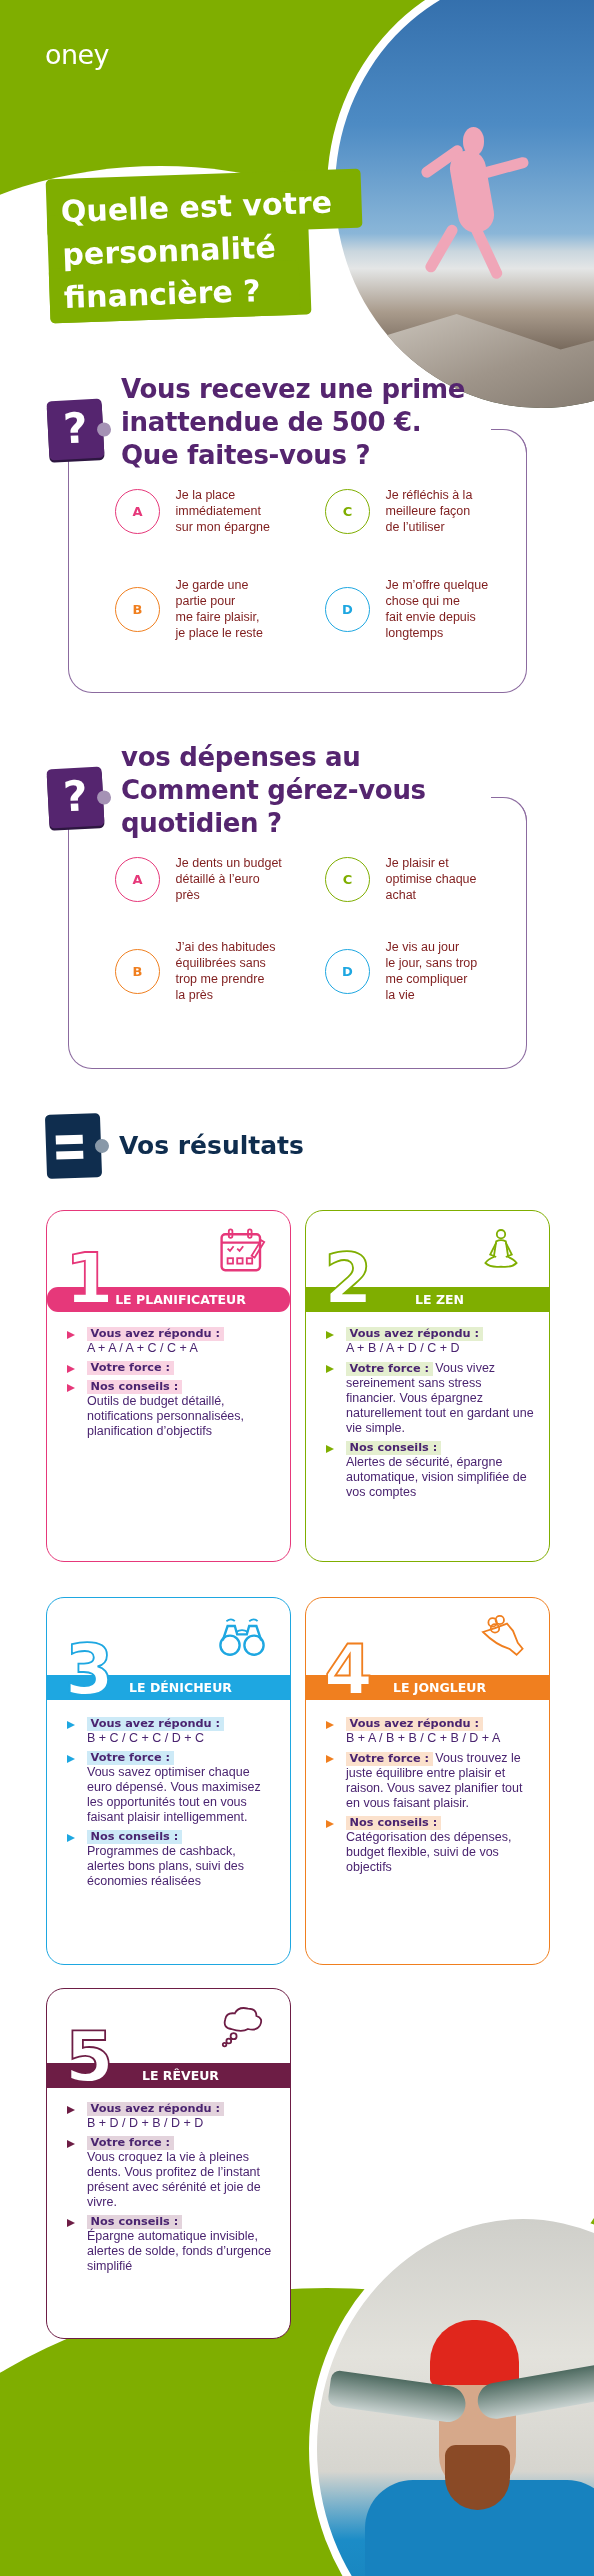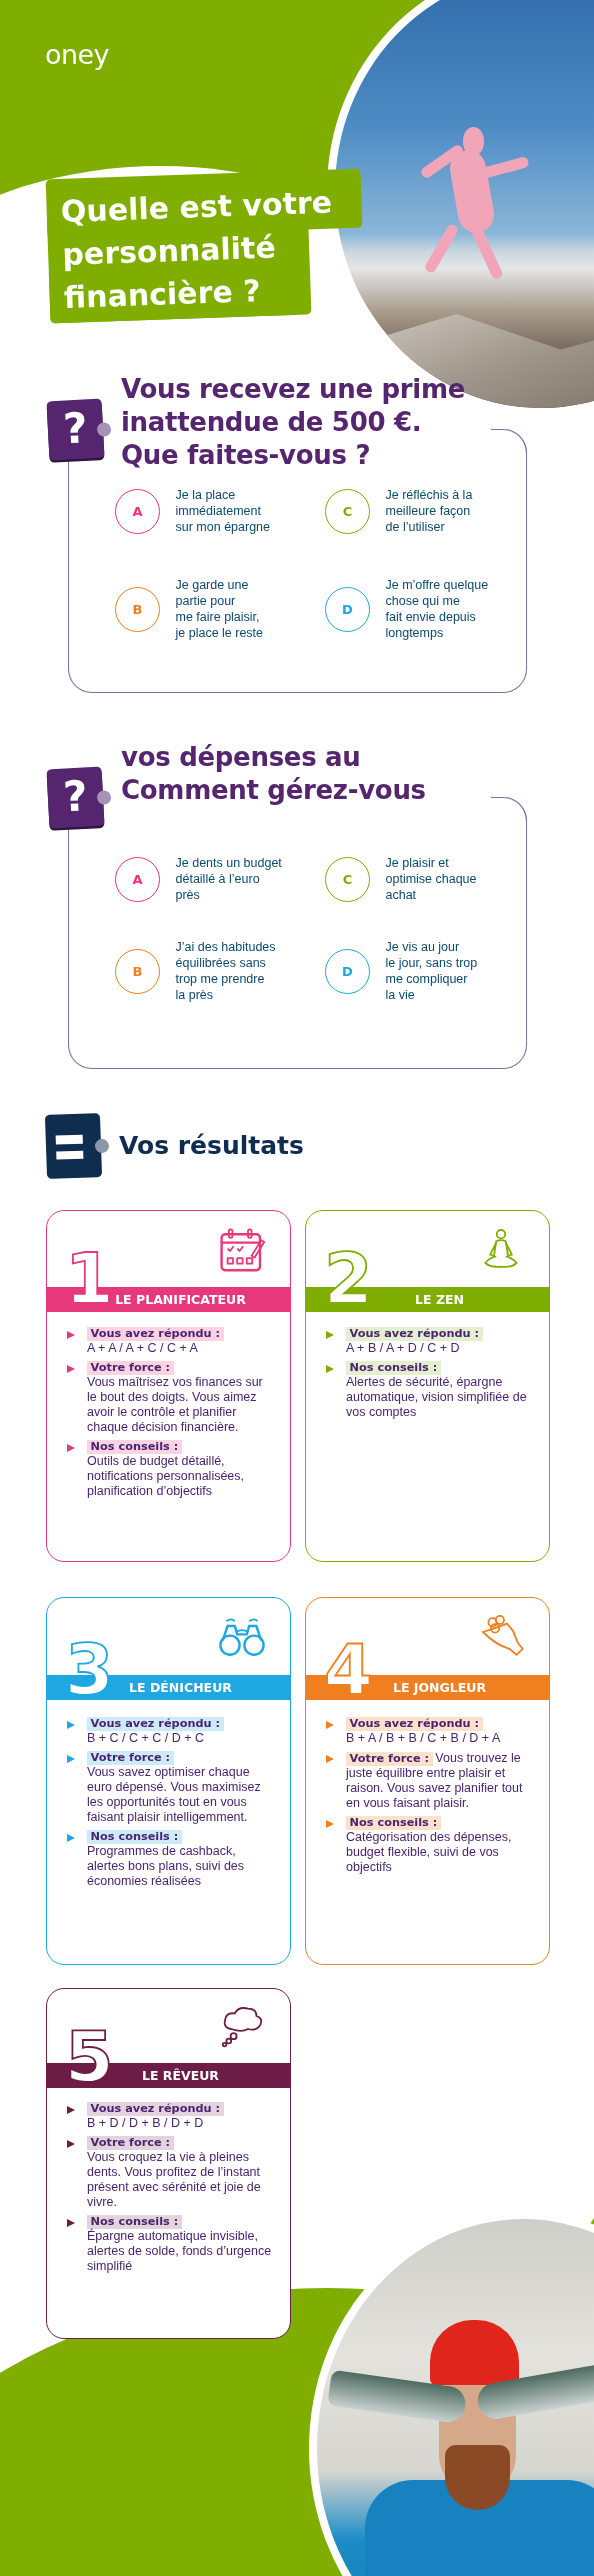--- a/index.html
+++ b/index.html
@@ -31,21 +31,21 @@
   .q-block { position: absolute; left: 48px; width: 499px; }
   .q-box { position: absolute; left: 19.6px; width: 459px; border: 1.2px solid #8b6a9f; border-top: none; border-radius: 0 24px 24px 24px; }
   .q-box .q-top { position: absolute; right: -1.2px; top: 0; width: 36px; height: 36px; border-top: 1.2px solid #8b6a9f; border-right: 1.2px solid #8b6a9f; border-top-right-radius: 24px; }
   .q-icon { position: absolute; left: 0; width: 55px; height: 59px; background: #55256f; border-radius: 4.8px; transform: rotate(-3deg); box-shadow: 0 2.4px 0 #2d1640; }
   .q-icon .glyph { position: absolute; left: 0; right: 0; top: 2.4px; text-align: center; color: #ffffff; font-family: "DejaVu Sans", sans-serif; font-weight: bold; font-size: 42px; line-height: 53px; }
   .q-icon .dot { position: absolute; right: -8.3px; top: 24px; width: 14.3px; height: 14.3px; border-radius: 50%; background: #a592b5; }
   .q-title { position: absolute; left: 73px; font-family: "DejaVu Sans", sans-serif; font-weight: bold; font-size: 26px; line-height: 33px; color: #55256f; letter-spacing: -0.3px; }
 
   .opt { position: absolute; width: 196px; display: flex; align-items: center; }
   .opt .circle { flex: 0 0 auto; width: 45px; height: 45px; border-radius: 50%; border: 1.8px solid; display: flex; align-items: center; justify-content: center; font-family: "DejaVu Sans", sans-serif; font-weight: bold; font-size: 13px; }
-  .opt .opt-text { margin-left: 15.5px; font-family: "Liberation Sans", sans-serif; font-size: 12.5px; line-height: 16px; color: #0c4a6e; }
+  .opt .opt-text { margin-left: 15.5px; font-family: "Liberation Sans", sans-serif; font-size: 12.5px; line-height: 16px; color: #7f1d1d; }
 
   
   .results-head { position: absolute; left: 46px; top: 1114px; }
   .r-icon { position: absolute; left: 0; top: 0; width: 55px; height: 64px; background: #0f2d4e; border-radius: 4.8px; transform: rotate(-2deg); }
   .r-icon .bar { position: absolute; left: 9.5px; width: 27px; height: 8.3px; background: #ffffff; }
   .r-icon .dot { position: absolute; right: -8.3px; top: 26px; width: 14.3px; height: 14.3px; border-radius: 50%; background: #8898a8; }
   .r-title { position: absolute; left: 73px; top: 16.6px; white-space: nowrap; font-family: "DejaVu Sans", sans-serif; font-weight: bold; font-size: 25px; color: #0f2d4e; }
 
   .card { position: absolute; width: 245px; border: 1.2px solid; border-radius: 18px; background: #ffffff; overflow: hidden; }
   .card .band { position: absolute; left: 0; right: 0; top: 76px; height: 25px; }
@@ -152,20 +152,21 @@
   <div class="q-box" style="top:72px;height:272px;">
       <div class="q-top"></div>
     </div>
   <div class="q-icon" style="top:43px;">
     <div class="glyph">?</div>
     <div class="dot"></div>
   </div>
   <div class="q-title" style="top:15.5px;">
     <div>vos dépenses au</div>
     <div>Comment gérez-vous</div>
+    <div>quotidien ?</div>
   </div>
 
   <div class="opt" style="left:67px;top:130px;">
     <div class="circle" style="border-color:#e6387a;color:#e6387a;">A</div>
     <div class="opt-text">
       <div>Je dents un budget</div>
       <div>détaillé à l’euro</div>
       <div>près</div>
     </div>
   </div>
@@ -200,21 +201,21 @@
 <div class="results-head">
   <div class="r-icon">
     <div class="bar" style="top:21.4px;"></div>
     <div class="bar" style="top:37px;"></div>
     <div class="dot"></div>
   </div>
   <div class="r-title">Vos résultats</div>
 </div>
 
 <div class="card" style="left:46px;top:1210px;height:352px;border-color:#e6387a;">
-  <div class="band" style="background:#e6387a;">
+  <div class="band" style="background:#e6387a;border-radius:11px;">
     <div class="band-label">LE PLANIFICATEUR</div>
   </div>
   <div class="big-num" style="-webkit-text-stroke-color:#e6387a;">1</div>
   <svg class="icon" viewBox="0 0 80 80">
     <rect x="6" y="12" width="64" height="60" rx="6" fill="none" stroke="#e6387a" stroke-width="4"></rect>
     <line x1="6" y1="26" x2="70" y2="26" stroke="#e6387a" stroke-width="4"></line>
     <rect x="18" y="4" width="6" height="14" rx="3" fill="none" stroke="#e6387a" stroke-width="3"></rect>
     <rect x="50" y="4" width="6" height="14" rx="3" fill="none" stroke="#e6387a" stroke-width="3"></rect>
     <rect x="16" y="52" width="9" height="9" fill="none" stroke="#e6387a" stroke-width="3"></rect>
     <rect x="32" y="52" width="9" height="9" fill="none" stroke="#e6387a" stroke-width="3"></rect>
@@ -224,21 +225,20 @@
   </svg>
   <div class="body">
     <div class="sec">
       <span class="tri" style="border-left-color:#e6387a;"></span>
       <span class="label" style="background:#f9d3e2;">Vous avez répondu :</span>
       <div class="txt">A + A / A + C / C + A</div>
     </div>
     <div class="sec">
       <span class="tri" style="border-left-color:#e6387a;"></span>
       <span class="label" style="background:#f9d3e2;">Votre force :</span>
-      <div class="txt">Vous maîtrisez vos finances sur le bout des doigts. Vous aimez avoir le contrôle et planifier chaque décision financière.</div>
     </div>
     <div class="sec">
       <span class="tri" style="border-left-color:#e6387a;"></span>
       <span class="label" style="background:#f9d3e2;">Nos conseils :</span>
       <div class="txt">Outils de budget détaillé, notifications personnalisées, planification d’objectifs</div>
     </div>
   </div>
 </div>
 
 <div class="card" style="left:305px;top:1210px;height:352px;border-color:#7fae00;">
@@ -249,20 +249,25 @@
   <svg class="icon" viewBox="0 0 80 80">
     <circle cx="40" cy="12" r="7" fill="none" stroke="#7fae00" stroke-width="3"></circle>
     <path d="M32 24 q8 -4 16 0 l4 26 q10 4 14 10 q-8 8 -26 6 q-18 2 -26 -6 q4 -6 14 -10 z" fill="none" stroke="#7fae00" stroke-width="3"></path>
     <path d="M32 26 l-10 20 l10 4 M48 26 l10 20 l-10 4" fill="none" stroke="#7fae00" stroke-width="3"></path>
   </svg>
   <div class="body">
     <div class="sec">
       <span class="tri" style="border-left-color:#7fae00;"></span>
       <span class="label" style="background:#e4efcf;">Vous avez répondu :</span>
       <div class="txt">A + B / A + D / C + D</div>
+    </div>
+    <div class="sec">
+      <span class="tri" style="border-left-color:#7fae00;"></span>
+      <span class="label" style="background:#e4efcf;">Votre force :</span>
+      <span class="txt inline">Vous vivez sereinement sans stress financier. Vous épargnez naturellement tout en gardant une vie simple.</span>
     </div>
     <div class="sec">
       <span class="tri" style="border-left-color:#7fae00;"></span>
       <span class="label" style="background:#e4efcf;">Nos conseils :</span>
       <div class="txt">Alertes de sécurité, épargne automatique, vision simplifiée de vos comptes</div>
     </div>
   </div>
 </div>
 
 <div class="card" style="left:46px;top:1597px;height:368px;border-color:#1ea7e1;">

